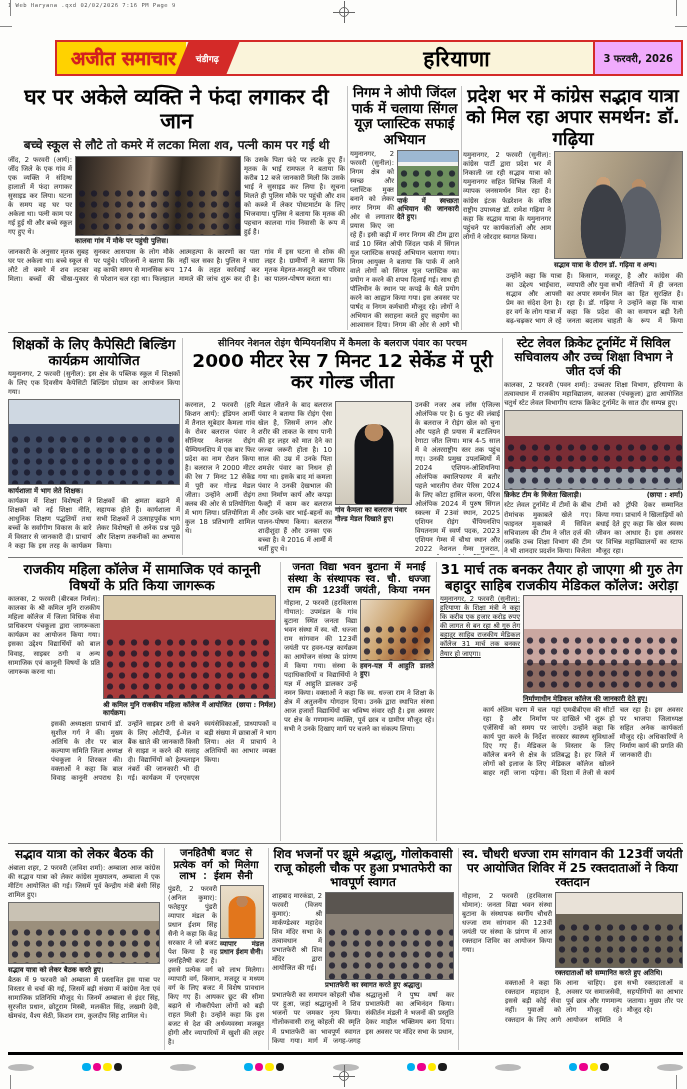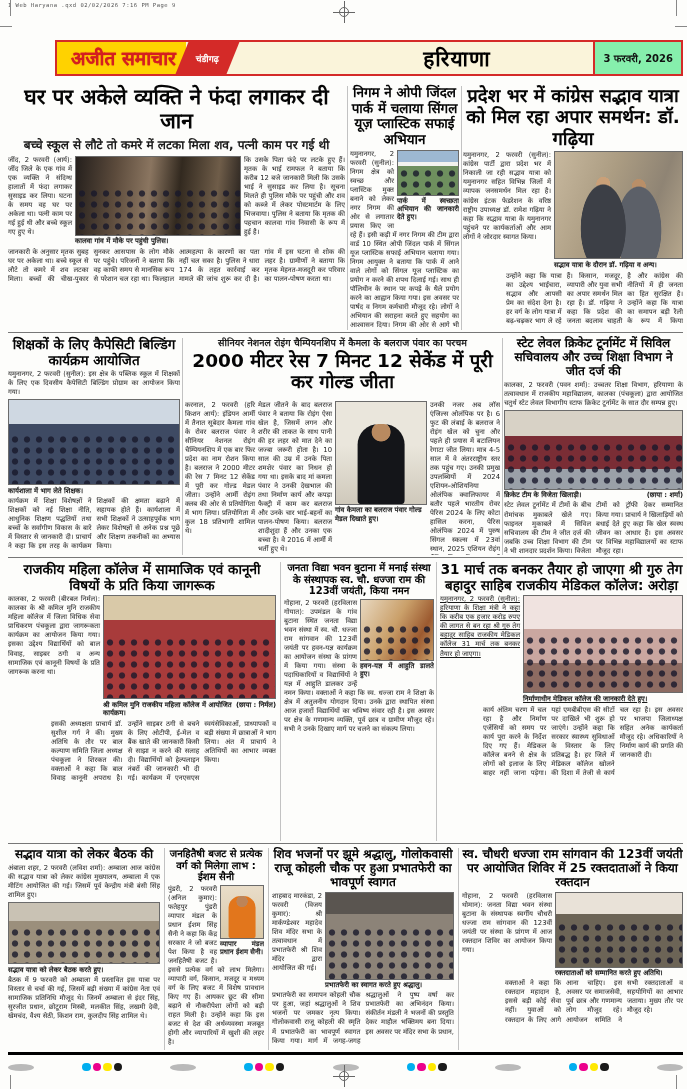--- a/index.html
+++ b/index.html
@@ -14,30 +14,30 @@
   .cmark{position:absolute;background:#888;}
   
   #masthead{position:absolute;left:55px;top:40px;width:628px;height:36px;
             background:#faf4da;border:2px solid #d42a28;box-sizing:border-box;display:flex;align-items:stretch;}
   .logo{background:#ffd200;display:flex;align-items:center;padding:0 10px 0 14px;position:relative;}
   .logo-title{font-weight:bold;font-size:19px;color:#d41e20;white-space:nowrap;text-shadow:0 0 1px #d41e20;}
   .ribbon{background:#d42a28;transform:skewX(-22deg);margin-left:-4px;display:flex;align-items:center;padding:0 14px;}
   .ribbon span{transform:skewX(22deg);color:#fff;font-size:9px;font-weight:bold;}
   .section-title{flex:1;display:flex;align-items:center;justify-content:center;
                  font-size:21px;font-weight:bold;color:#000;letter-spacing:1px;}
-  .datebox{position:absolute;right:-2px;top:-2px;bottom:-2px;background:#86efac;border:2px solid #d42a28;
+  .datebox{position:absolute;right:-2px;top:-2px;bottom:-2px;background:#f0abfc;border:2px solid #d42a28;
            display:flex;align-items:center;padding:0 8px;font-size:10px;font-weight:bold;color:#111;}
   
   .art{position:absolute;overflow:hidden;box-sizing:border-box;}
   .hl{font-weight:bold;color:#050505;text-align:center;line-height:1.16;margin:1px 0 2px;}
   .hl-xl{font-size:21px;}
   .hl-lg{font-size:18.5px;}
   .hl-md{font-size:13.5px;}
   .hl-sm{font-size:12px;}
-  .hl-xs{font-size:10px;}
+  .hl-xs{font-size:10px;font-family:Liberation Mono, monospace;}
   .kicker{font-size:9.5px;font-weight:bold;text-align:center;margin-bottom:1px;}
   .sub{font-size:12px;font-weight:bold;text-align:center;margin:1px 0 3px;}
   .body{font-size:6.8px;line-height:1.33;text-align:justify;color:#1c1c1c;}
   .cols2{column-count:2;column-gap:5px;}
   .cols3{column-count:3;column-gap:5px;padding-left:43px;}
   .cols4{column-count:4;column-gap:5px;}
   .frow{display:flex;gap:3px;align-items:flex-start;}
   .photo{position:relative;border:1px solid #6b6b6b;box-sizing:border-box;width:100%;overflow:hidden;background:#b6ad9d;}
   .cap{font-size:6.8px;font-weight:bold;margin-top:1.5px;line-height:1.2;}
   .credit{float:right;font-weight:bold;}
@@ -168,21 +168,21 @@
     <div class="cap">कार्यशाला में भाग लेते शिक्षक।</div>
     <div class="body cols2" style="margin-top:2px;height:64px;">कार्यक्रम में शिक्षा विशेषज्ञों ने शिक्षकों को नई शिक्षा नीति, आधुनिक शिक्षण पद्धतियों तथा बच्चों के सर्वांगीण विकास के बारे में विस्तार से जानकारी दी। प्राचार्य ने कहा कि इस तरह के कार्यक्रम शिक्षकों की क्षमता बढ़ाने में सहायक होते हैं। कार्यशाला में सभी शिक्षकों ने उत्साहपूर्वक भाग लेकर विशेषज्ञों से अनेक प्रश्न पूछे और शिक्षण तकनीकों का अभ्यास किया।</div>
   </section>
 
   <section class="art" style="left:185px;top:336px;width:315px;height:219px;">
     <div class="kicker">सीनियर नेशनल रोइंग चैम्पियनशिप में कैमला के बलराज पंवार का परचम</div>
     <h2 class="hl hl-lg">2000 मीटर रेस 7 मिनट 12 सेकेंड में पूरी कर गोल्ड जीता</h2>
     <div class="frow" style="margin-top:8px;">
       <div class="body" style="width:70px;">करनाल, 2 फरवरी (हरि किशन आर्य): इंडियन आर्मी में तैनात सूबेदार कैमला गांव के रोवर बलराज पंवार ने सीनियर नेशनल रोइंग चैम्पियनशिप में एक बार फिर प्रदेश का नाम रोशन किया है। बलराज ने 2000 मीटर की रेस 7 मिनट 12 सेकेंड में पूरी कर गोल्ड मेडल जीता। उन्होंने आर्मी रोइंग क्लब की ओर से प्रतियोगिता में भाग लिया। प्रतियोगिता में कुल 18 प्रतिभागी शामिल थे।</div>
       <div class="body" style="width:74px;">मेडल जीतने के बाद बलराज पंवार ने बताया कि रोइंग ऐसा खेल है, जिसमें लगन और शरीर की ताकत के साथ पानी की हर लहर को मात देने का जज्बा जरूरी होता है। 10 साल की उम्र में उनके पिता शमशेर पंवार का निधन हो गया था। इसके बाद मां कमला पंवार ने उनकी देखभाल की तथा निर्माण कार्य और कपड़ा फैक्ट्री में काम कर बलराज और उनके चार भाई-बहनों का पालन-पोषण किया। बलराज शादीशुदा हैं और उनका एक बच्चा है। वे 2016 में आर्मी में भर्ती हुए थे।</div>
-      <div class="pwrap" style="width:92px;">
+      <div class="pwrap" style="width:77px;">
         <div class="photo ph-b2 figure" style="height:104px;"></div>
         <div class="cap">गांव कैमला का बलराज पंवार गोल्ड मेडल दिखाते हुए।</div>
       </div>
       <div class="body" style="flex:1;">उनकी नजर अब लॉस एंजिल्स ओलंपिक पर है। 6 फुट की लंबाई के बलराज ने रोइंग खेल को चुना और पहले ही प्रयास में बटालियन रेगाटा जीत लिया। मात्र 4-5 साल में वे अंतरराष्ट्रीय स्तर तक पहुंच गए। उनकी प्रमुख उपलब्धियों में 2024 एशियन-ओशियनिया ओलंपिक क्वालिफायर में बतौर पहले भारतीय रोवर पेरिस 2024 के लिए कोटा हासिल करना, पेरिस ओलंपिक 2024 में पुरुष सिंगल स्कल्स में 23वां स्थान, 2025 एशियन रोइंग चैंपियनशिप वियतनाम में स्वर्ण पदक, 2023 एशियन गेम्स में चौथा स्थान और 2022 नेशनल गेम्स गुजरात, 2024 नेशनल रोइंग चैंपियनशिप व ओपन स्प्रिंट नेशनल में स्वर्ण पदक शामिल हैं।</div>
     </div>
   </section>
 
   <section class="art" style="left:504px;top:336px;width:179px;height:219px;">
     <h2 class="hl hl-sm">स्टेट लेवल क्रिकेट टूर्नामेंट में सिविल सचिवालय और उच्च शिक्षा विभाग ने जीत दर्ज की</h2>
     <div class="body">कालका, 2 फरवरी (पवन शर्मा): उच्चतर शिक्षा विभाग, हरियाणा के तत्वावधान में राजकीय महाविद्यालय, कालका (पंचकूला) द्वारा आयोजित चतुर्थ स्टेट लेवल विभागीय स्टाफ क्रिकेट टूर्नामेंट के सात दौर सम्पन्न हुए।</div>

